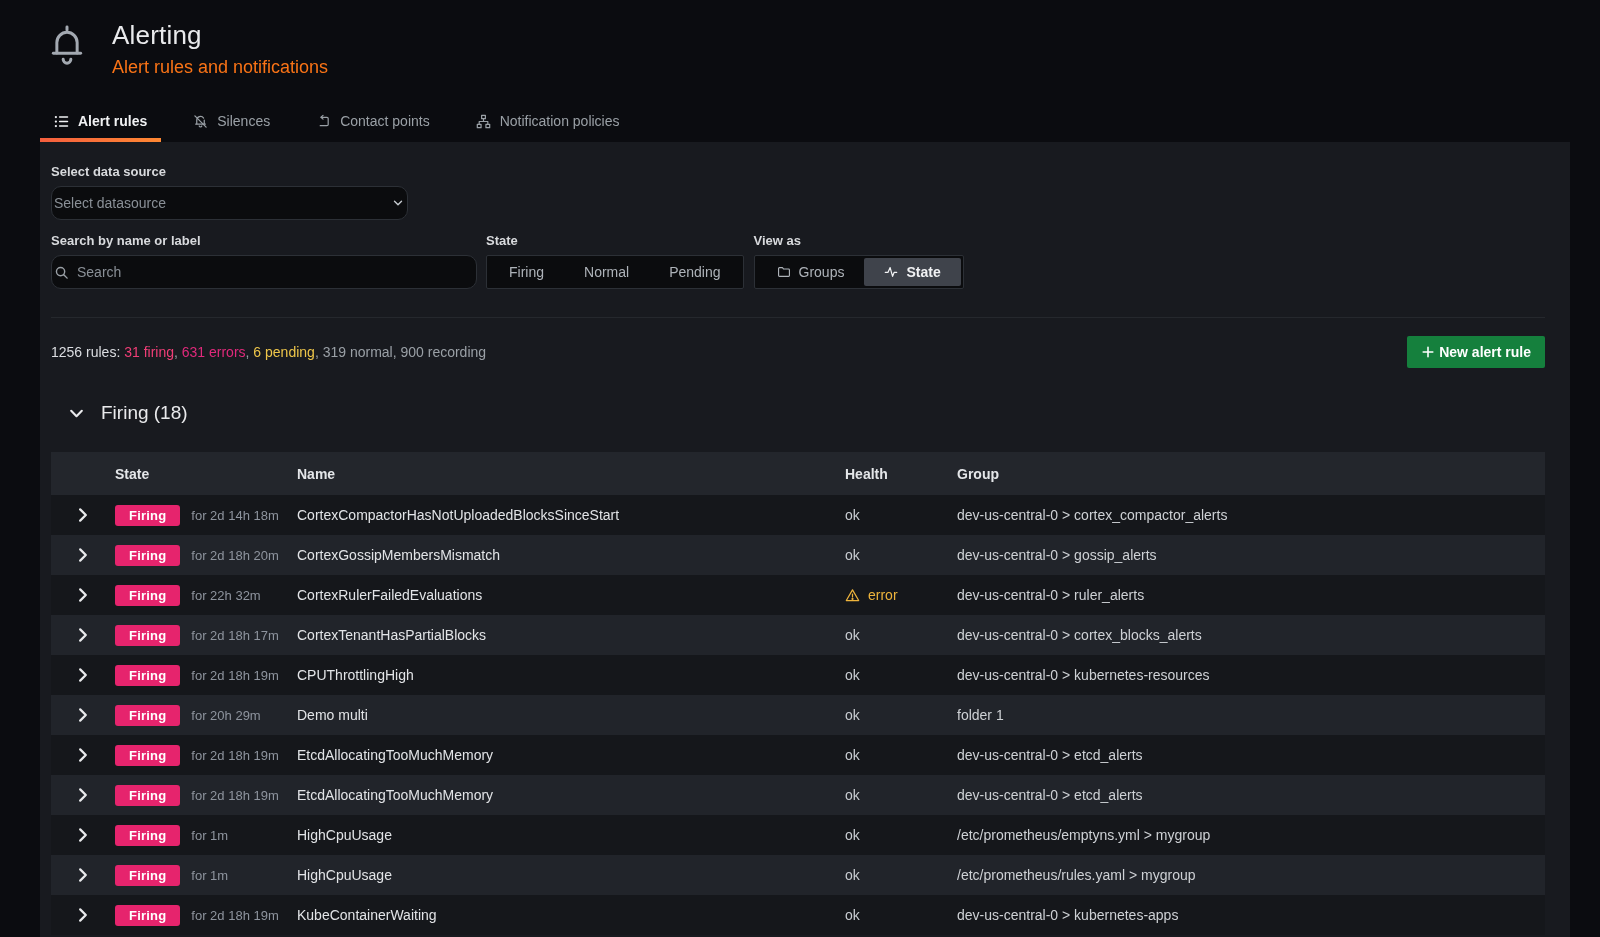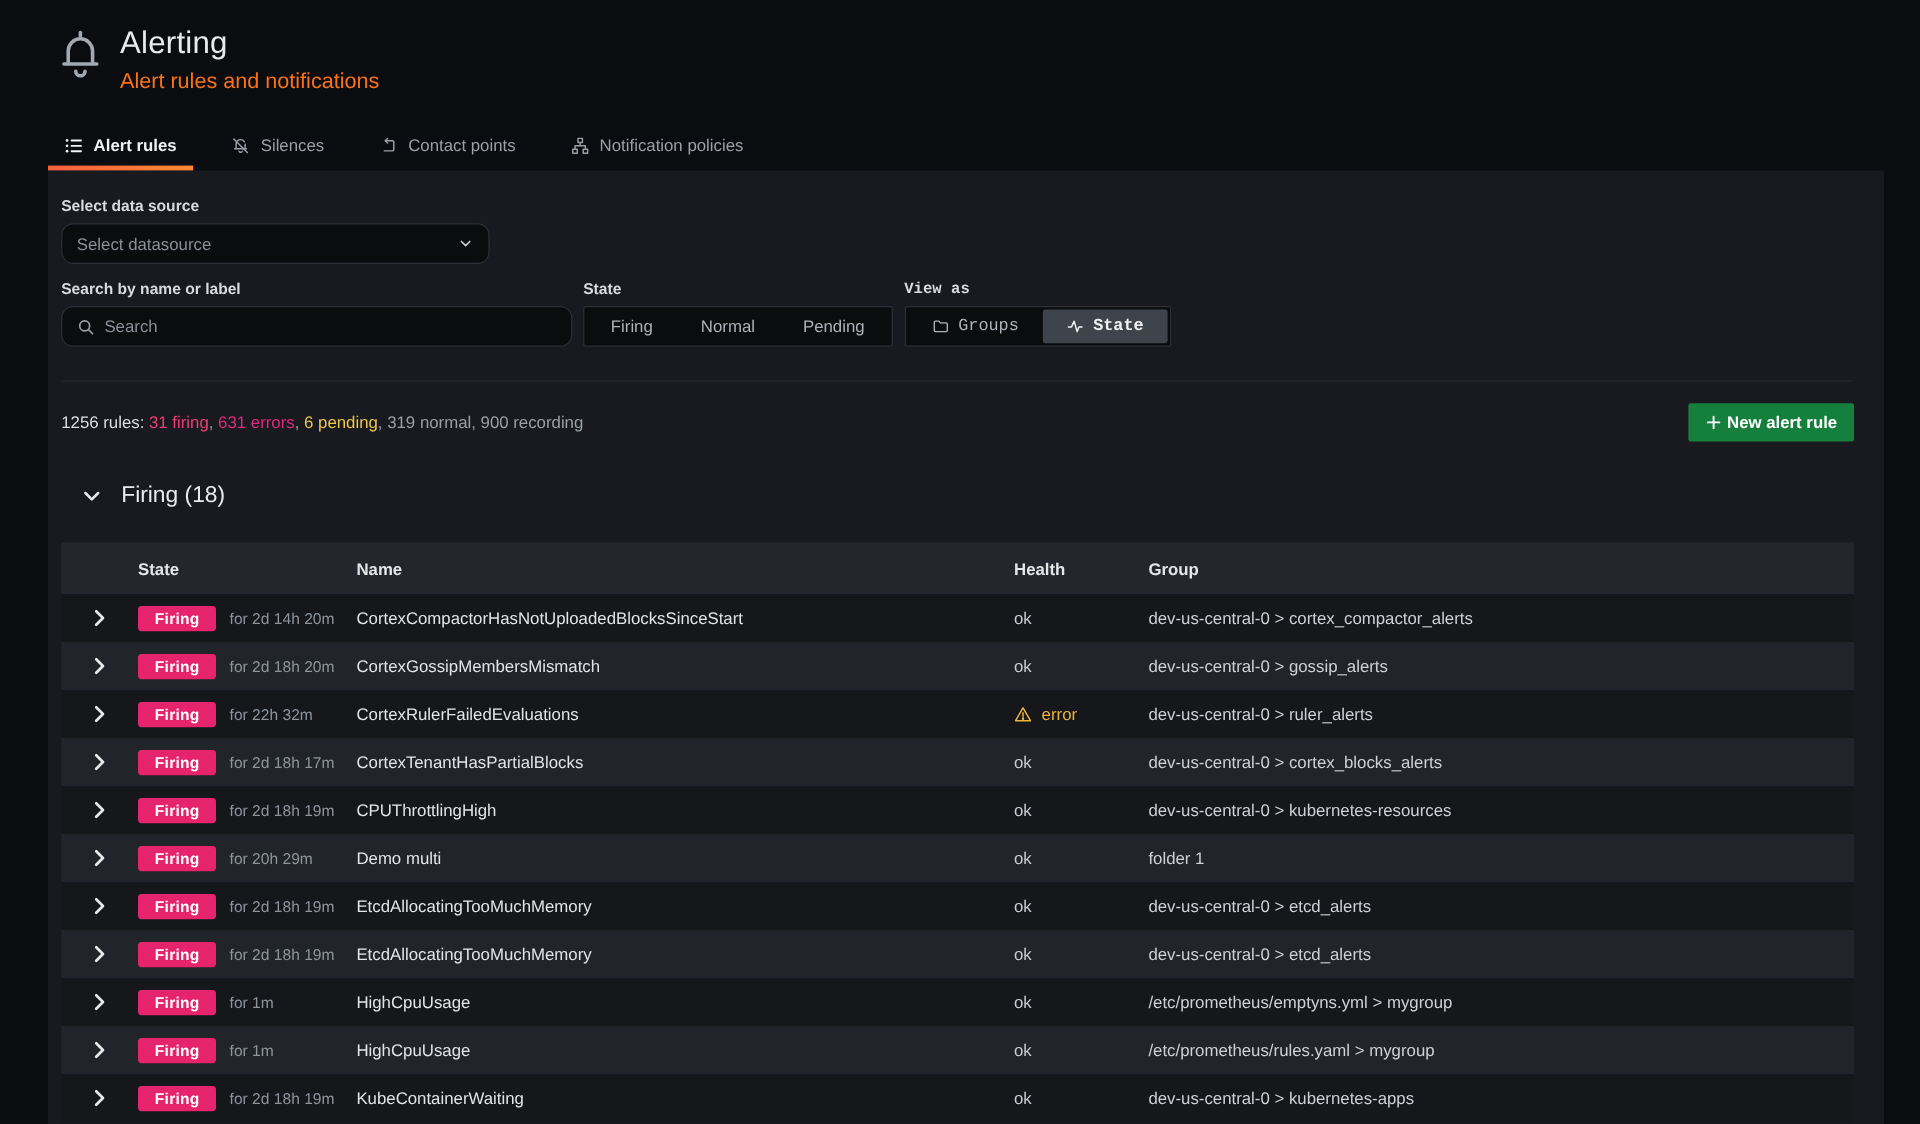--- a/index.html
+++ b/index.html
@@ -5,21 +5,21 @@
   * { margin:0; padding:0; box-sizing:border-box; }
   html,body { width:1600px; height:937px; overflow:hidden; }
   body {
     background:#0b0c10;
     font-family:"Liberation Sans", sans-serif;
     color:#dcdee2;
     -webkit-font-smoothing:antialiased;
   }
 
   
-  .page-header { display:flex; align-items:flex-start; gap:12px; padding:20px 0 0 46px; }
+  .page-header { display:flex; align-items:flex-start; gap:24px; padding:20px 0 0 46px; }
   .page-header .bell { width:42px; height:48px; color:#a3a9b1; margin-top:2px; }
   .title-block .title { font-size:26px; font-weight:500; color:#e9eaec; letter-spacing:.2px; }
   .title-block .subtitle { font-size:18px; color:#f97316; margin-top:6px; }
 
   
   .tabs { display:flex; align-items:flex-end; margin:26px 0 0 40px; }
   .tab {
     position:relative; display:flex; align-items:center; gap:9px;
     padding:9px 14px 13px 14px; margin-right:18px;
     font-size:14px; color:#9aa0a6; cursor:pointer;
@@ -35,41 +35,41 @@
   
   .panel {
     margin:0 30px 0 40px; width:1530px; min-height:792px;
     background:#181a1f; padding:22px 25px 24px 11px;
   }
 
   .field-label { font-size:13px; font-weight:700; color:#d8dadd; margin-bottom:7px; }
 
   .input-box {
     height:34px; background:#0b0c0e; border:1px solid #2c3036; border-radius:10px;
-    display:flex; align-items:center; padding:0 12px; font-size:14px; color:#8a9097;
+    display:flex; align-items:center; padding:0 2px; font-size:14px; color:#8a9097;
   }
   .ds-select { width:357px; justify-content:space-between; cursor:pointer; }
   .ds-select .chev { width:14px; height:14px; color:#c7ccd1; }
 
   .filters-row { display:flex; margin-top:13px; }
   .f-col { display:flex; flex-direction:column; }
   .search-box { width:426px; gap:8px; cursor:text; }
   .search-box .s-icon { width:15px; height:15px; color:#9aa0a6; flex:0 0 auto; }
 
   .radio-group {
     height:34px; background:#0b0c0e; border:1px solid #2c3036; border-radius:2px;
     display:flex; align-items:stretch; padding:2px;
   }
   .radio-opt {
     display:flex; align-items:center; gap:8px; padding:0 20px;
     font-size:14px; color:#aeb3b9; cursor:pointer; border-radius:2px;
   }
   .radio-opt .o-icon { width:14px; height:14px; display:inline-flex; }
   .radio-opt.selected { background:#3f434b; color:#f1f2f4; font-weight:600; }
-  .ml9 { margin-left:9px; } .ml10 { margin-left:10px;font-family:Liberation Mono, monospace; }
+  .ml9 { margin-left:9px; } .ml10 { margin-left:10px; }
 
   
   .summary-bar {
     margin-top:28px; border-top:1px solid #25282d; padding-top:18px;
     display:flex; align-items:center; justify-content:space-between;
   }
   .summary { font-size:14px; font-weight:500; color:#dcdee2; }
   .summary .firing { color:#f03e77; }
   .summary .errors { color:#e0297b; }
   .summary .pending { color:#eec64a; }
@@ -282,21 +282,21 @@
   <div class="tr row odd">
     <div class="expand-cell">
       <button class="expand-btn">
         <svg viewBox="0 0 16 16" fill="none" stroke="currentColor" stroke-width="2" stroke-linecap="round" stroke-linejoin="round">
                 <path d="M5.5 3 l5 5 -5 5"></path>
               </svg>
       </button>
     </div>
     <div class="state-cell">
       <span class="badge">Firing</span>
-      <span class="for-text">for 2d 14h 20m</span>
+      <span class="for-text">for 2d 14h 18m</span>
     </div>
     <div class="name-cell">CortexCompactorHasNotUploadedBlocksSinceStart</div>
     <div class="health-cell">
 
       <span class="health-text">ok</span>
     </div>
     <div class="group-cell">dev-us-central-0 &gt; cortex_compactor_alerts</div>
   </div>
 
   <div class="tr row even">

